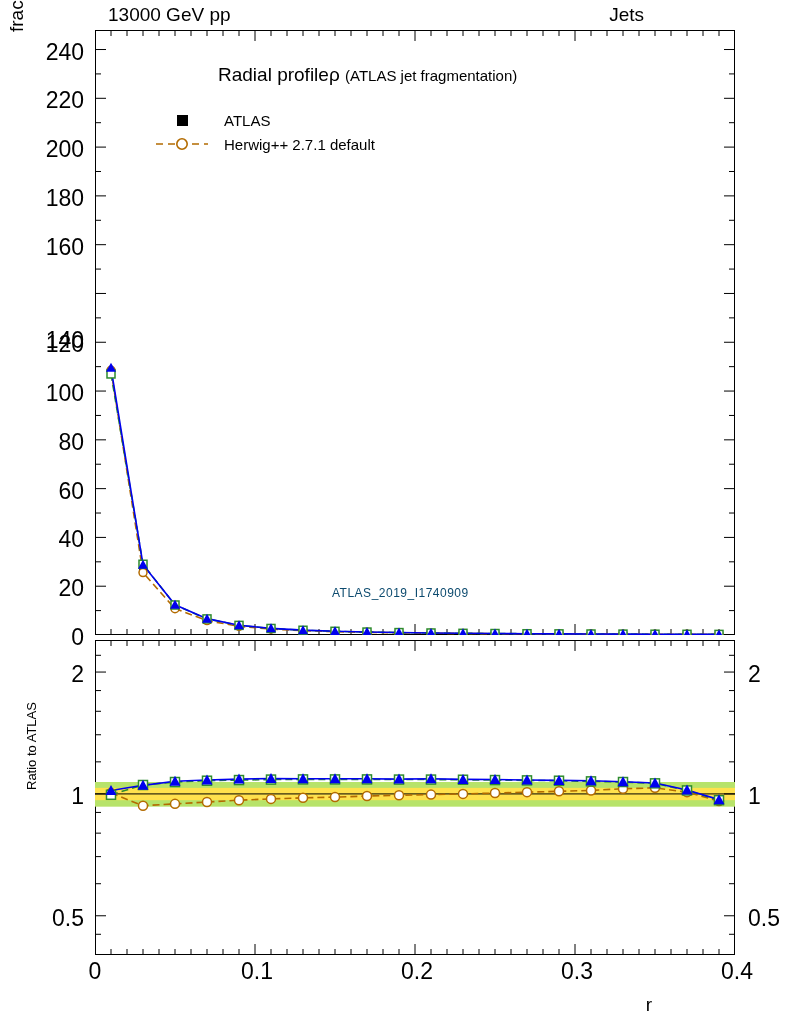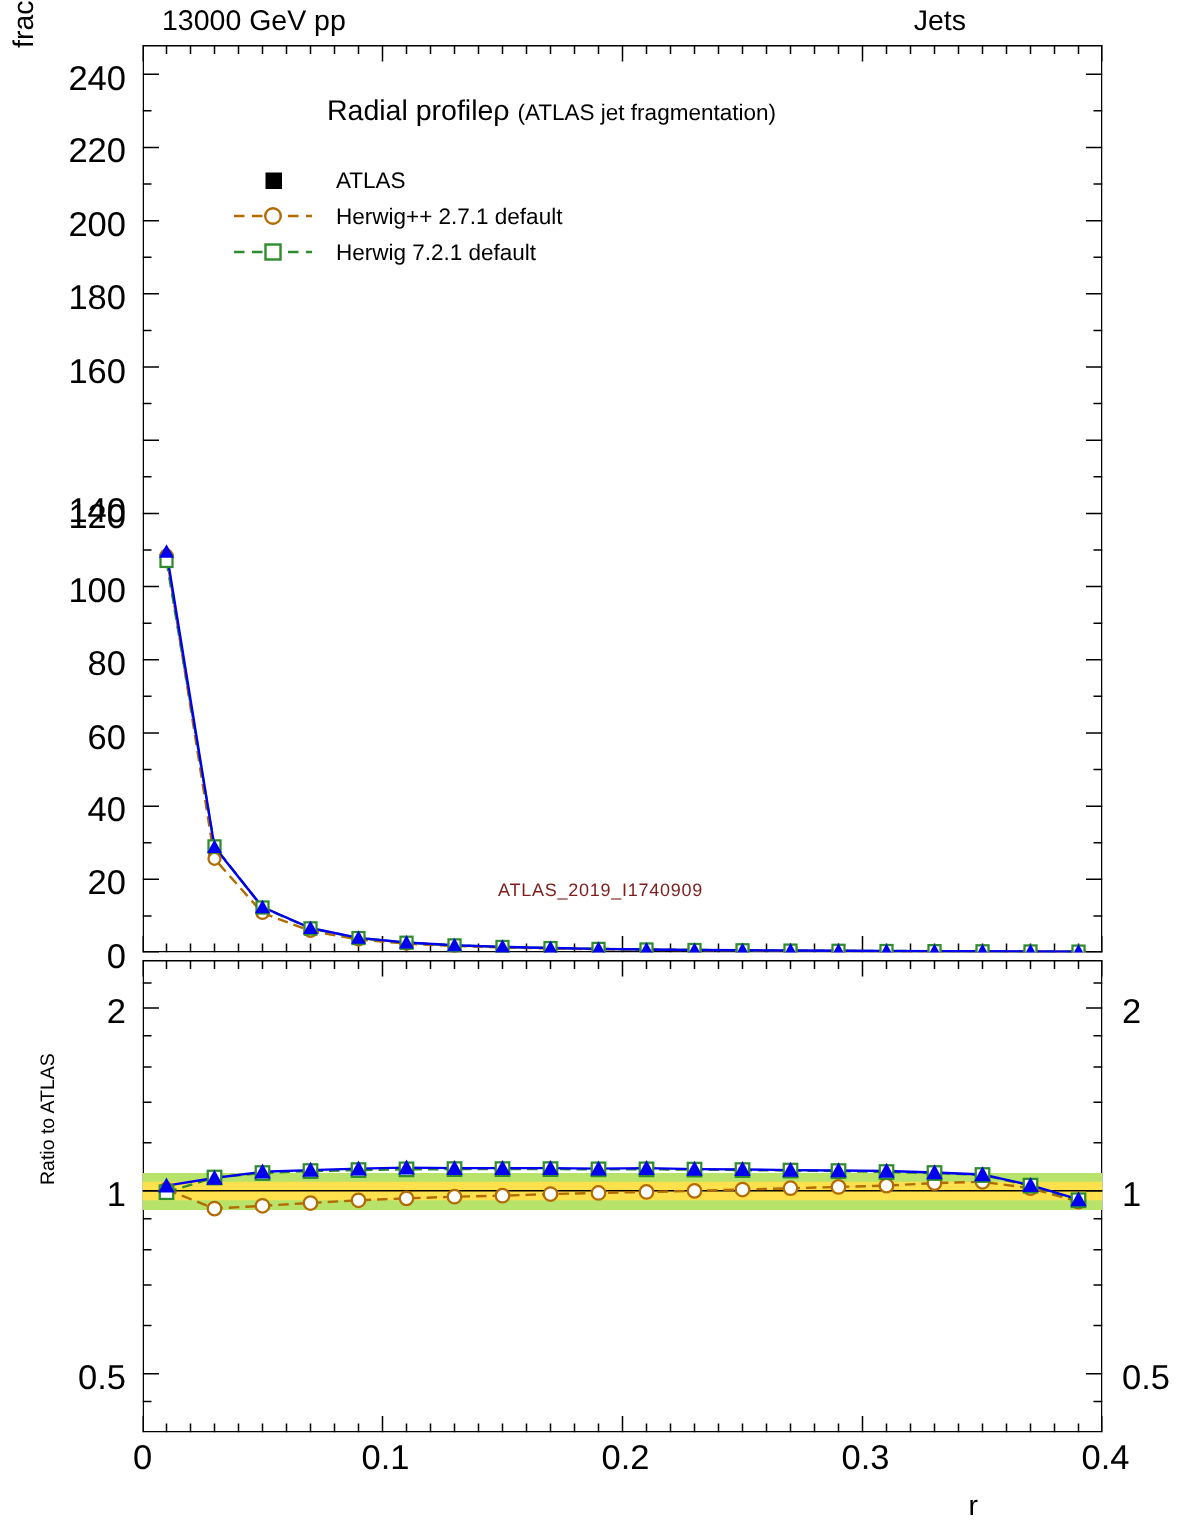--- a/index.html
+++ b/index.html
@@ -24,21 +24,21 @@
 
   #plot-title{left:218px;top:64px;font-size:19px;}
   #plot-title .sub{font-size:15px;}
 
   
   #legend{left:150px;top:108px;}
   .leg-row{height:24px;display:flex;align-items:center;}
   .leg-sym{width:70px;height:24px;position:relative;}
   .leg-txt{font-size:15px;padding-left:4px;}
 
-  #watermark{left:332px;top:586px;font-size:12px;color:#7f1d1d;letter-spacing:.5px;}
+  #watermark{left:332px;top:586px;font-size:12px;color:#0c4a6e;letter-spacing:.5px;}
 
   #xlab{right:48px;top:994px;font-size:19px;}
 </style>
 </head>
 <body>
 
 <div id="root">
 
   <div class="abs txt" id="hdr-left">13000 GeV pp</div>
   <div class="abs txt" id="hdr-right">Jets</div>
@@ -64,29 +64,20 @@
       <div class="leg-txt txt">ATLAS</div>
     </div>
     <div class="leg-row">
       <div class="leg-sym">
         <svg width="70" height="24">
           <line x1="6" y1="12" x2="58" y2="12" stroke="#b36b00" stroke-width="1.6" stroke-dasharray="7,5"></line>
           <circle cx="32" cy="12" r="5.2" fill="#fff" stroke="#b36b00" stroke-width="1.6"></circle>
         </svg>
       </div>
       <div class="leg-txt txt">Herwig++ 2.7.1 default</div>
-    </div>
-    <div class="leg-row">
-      <div class="leg-sym">
-        <svg width="70" height="24">
-          <line x1="6" y1="12" x2="58" y2="12" stroke="#2e8b2e" stroke-width="1.6" stroke-dasharray="7,5"></line>
-          <rect x="27" y="7" width="10" height="10" fill="#fff" stroke="#2e8b2e" stroke-width="1.6"></rect>
-        </svg>
-      </div>
-      <div class="leg-txt txt">Herwig 7.2.1 default</div>
     </div>
   </div>
 
   <svg class="abs" id="main-svg" style="left:95px;top:30px;" width="640" height="605">
     <rect x="0.5" y="0.5" width="639" height="604" fill="none" stroke="#000" stroke-width="1"></rect>
     <g id="main-ticks">
         <line x1="0" y1="605" x2="11" y2="605" stroke="#000" stroke-width="1"></line>
         <line x1="640" y1="605" x2="629" y2="605" stroke="#000" stroke-width="1"></line>
         <line x1="0" y1="556.2096774193549" x2="11" y2="556.2096774193549" stroke="#000" stroke-width="1"></line>
         <line x1="640" y1="556.2096774193549" x2="629" y2="556.2096774193549" stroke="#000" stroke-width="1"></line>

